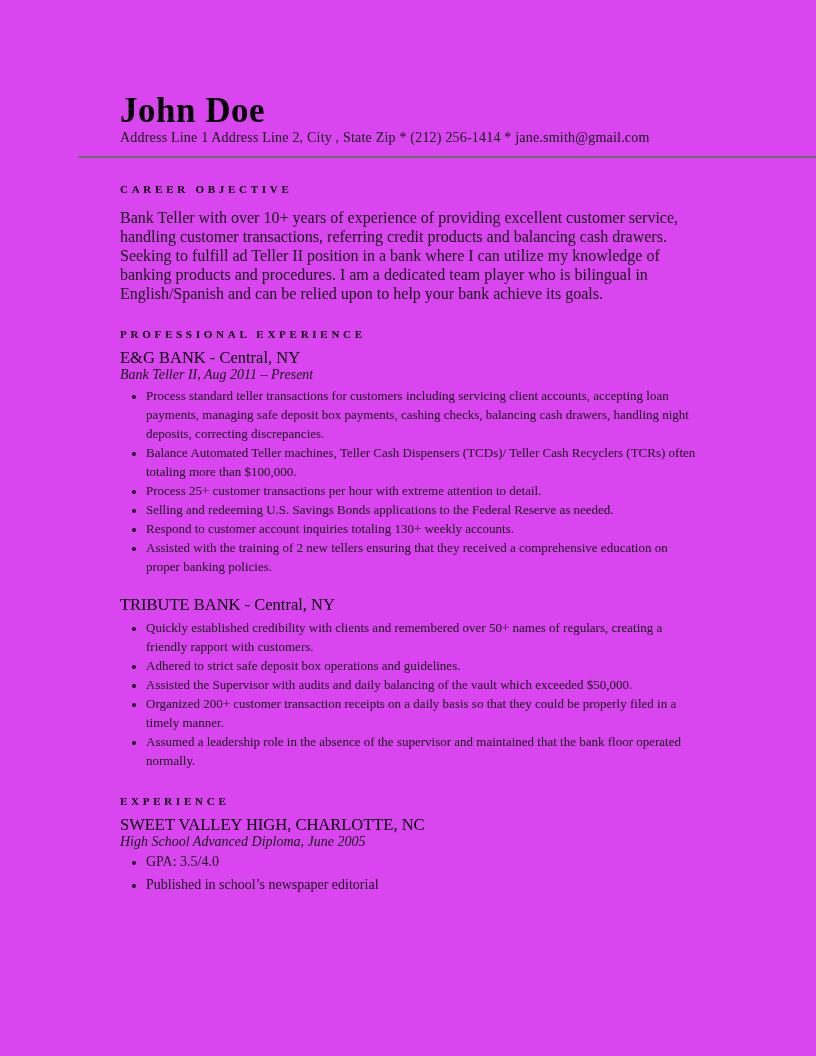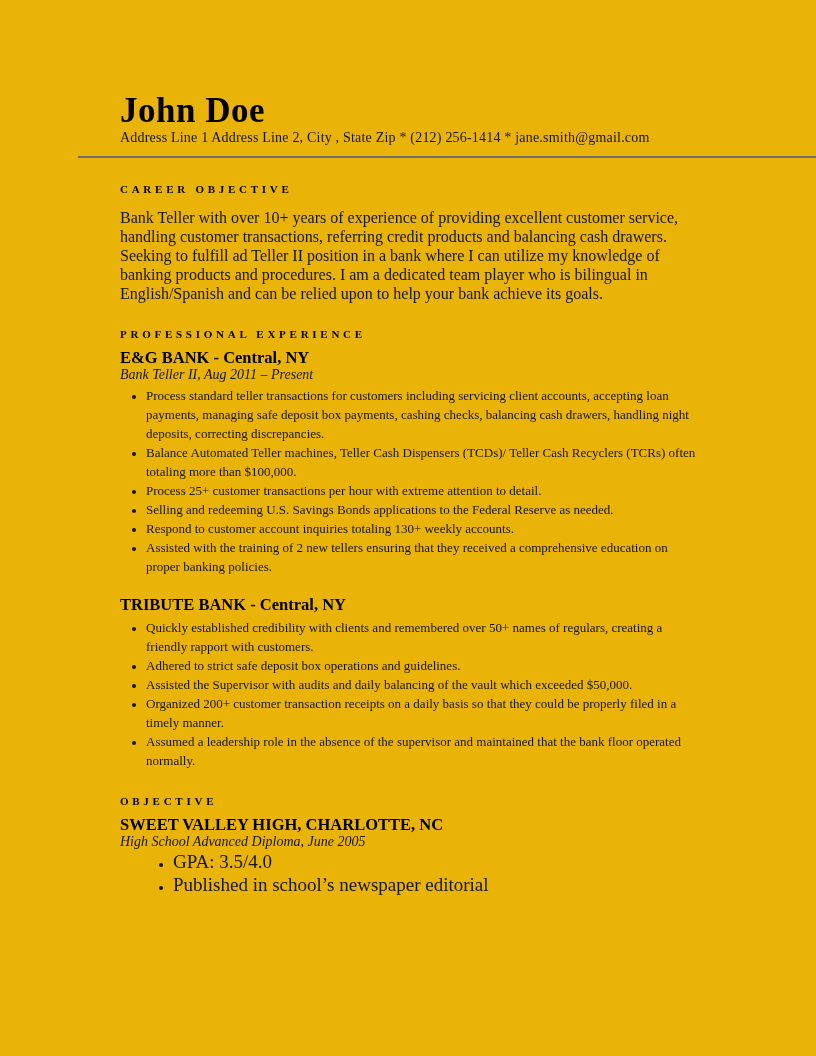--- a/index.html
+++ b/index.html
@@ -5,21 +5,21 @@
   html, body {
     margin: 0;
     padding: 0;
     background: #ffffff;
   }
   .page {
     position: relative;
     width: 816px;
     height: 1056px;
     margin: 0;
-    background: #eab308;
+    background: #d946ef;
     box-sizing: border-box;
     padding: 93px 120px 0 120px;
     font-family: "Liberation Serif", "DejaVu Serif", serif;
     color: #141414;
     overflow: hidden;
   }
   h1.name {
     margin: 0;
     font-size: 35px;
     line-height: 1.0;
@@ -51,21 +51,21 @@
   p.objective {
     margin: 11px 0 0 0;
     font-size: 16px;
     line-height: 19px;
     color: #141414;
   }
   h3.org {
     margin: 7px 0 0 0;
     font-size: 16.5px;
     line-height: 18px;
-    font-weight: bold;
+    font-weight: normal;
     color: #000000;
   }
   h3.org.gap {
     margin-top: 20px;
   }
   .role {
     font-style: italic;
     font-size: 14px;
     line-height: 15px;
     color: #141414;
@@ -80,24 +80,23 @@
     line-height: 19px;
     color: #141414;
   }
   ul.bullets li::marker {
     font-size: 12px;
   }
   ul.bullets.edu {
     margin-top: 4px;
   }
   ul.bullets.edu li {
-    font-size: 19px;
+    font-size: 14px;
     line-height: 18px;
     margin-bottom: 5px;
-    margin-left: 27px;
   }
 </style>
 </head>
 <body>
 
 <div class="page">
 
   <header>
     <h1 class="name">John Doe</h1>
     <div class="contact">Address Line 1 Address Line 2, City , State Zip * (212) 256-1414 * jane.smith@gmail.com</div>
@@ -132,21 +131,21 @@
         <li>Quickly established credibility with clients and remembered over 50+ names of regulars, creating a friendly rapport with customers.</li>
         <li>Adhered to strict safe deposit box operations and guidelines.</li>
         <li>Assisted the Supervisor with audits and daily balancing of the vault which exceeded $50,000.</li>
         <li>Organized 200+ customer transaction receipts on a daily basis so that they could be properly filed in a timely manner.</li>
         <li>Assumed a leadership role in the absence of the supervisor and maintained that the bank floor operated normally.</li>
       </ul>
     </div>
   </section>
 
   <section>
-    <h2 class="sec">OBJECTIVE</h2>
+    <h2 class="sec">EXPERIENCE</h2>
     <h3 class="org">SWEET VALLEY HIGH, CHARLOTTE, NC</h3>
     <div class="role">High School Advanced Diploma, June 2005</div>
     <ul class="bullets edu">
       <li>GPA: 3.5/4.0</li>
       <li>Published in school’s newspaper editorial</li>
     </ul>
   </section>
 
 </div>
 

